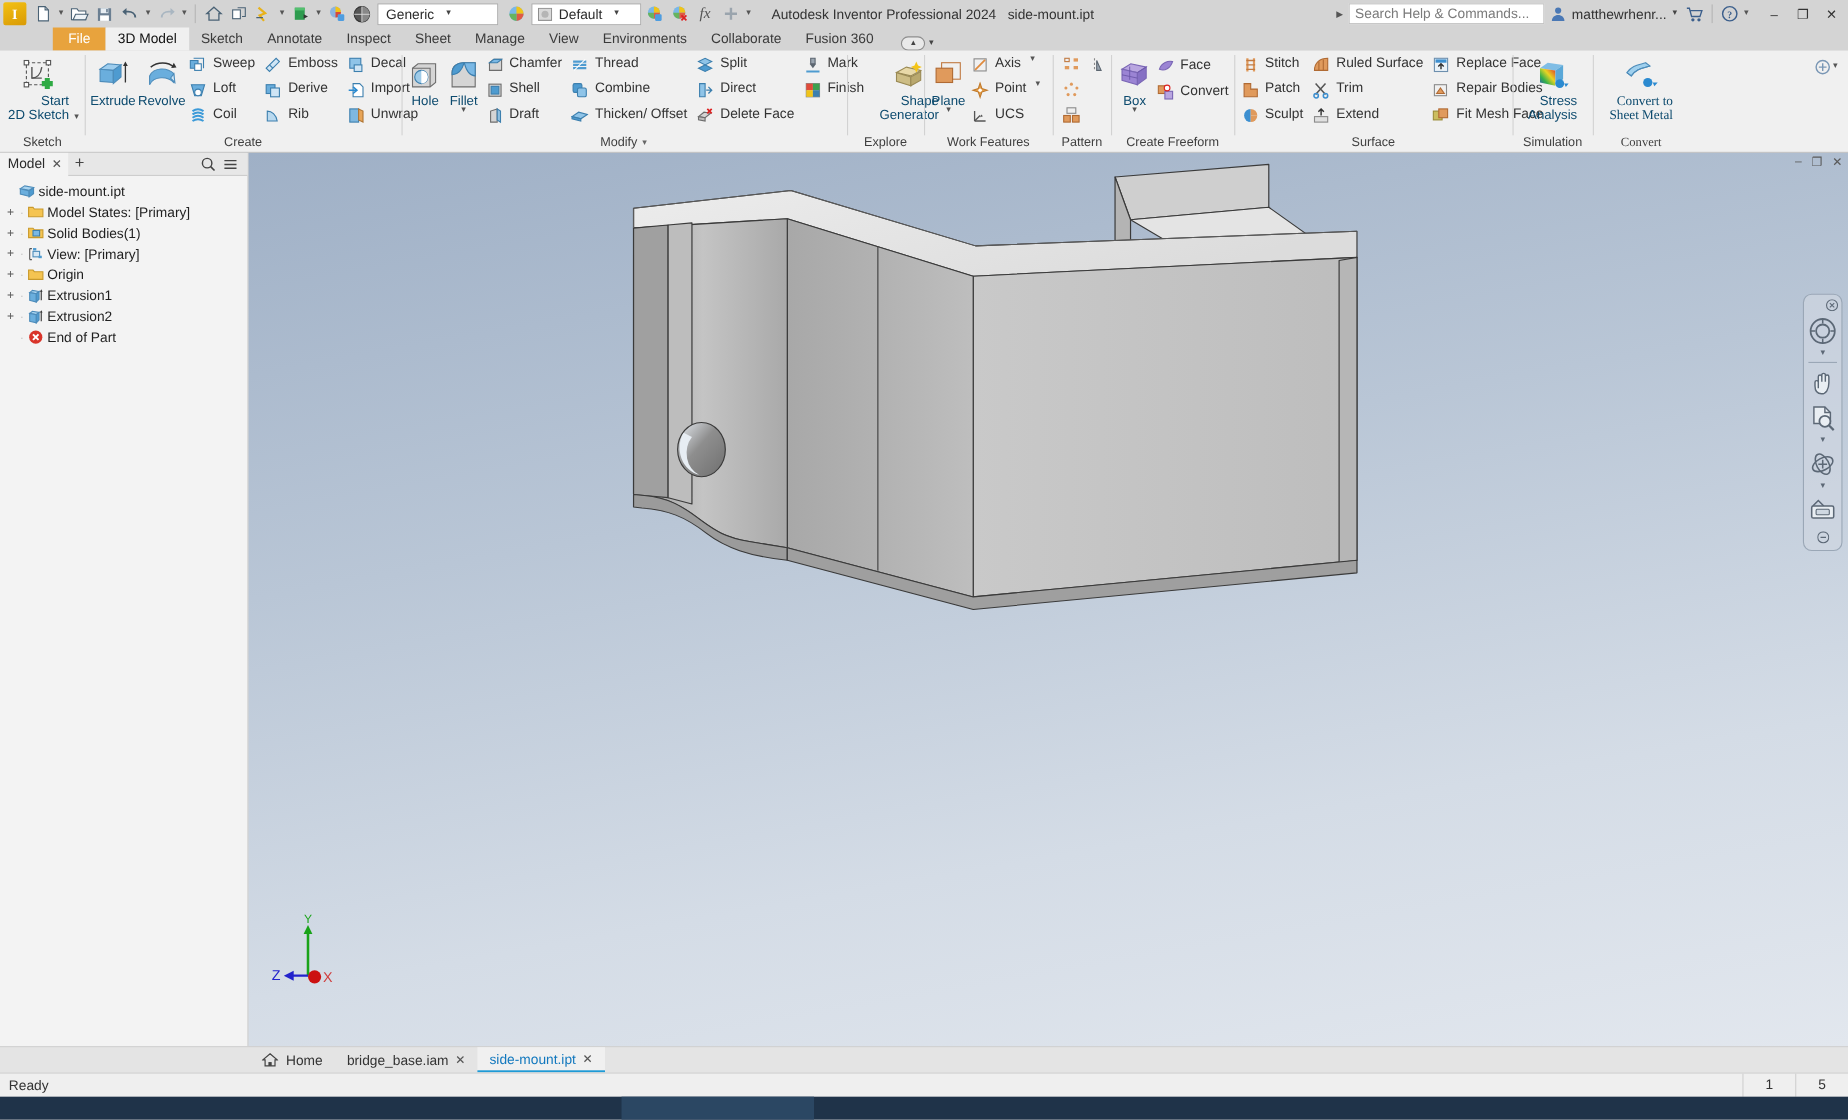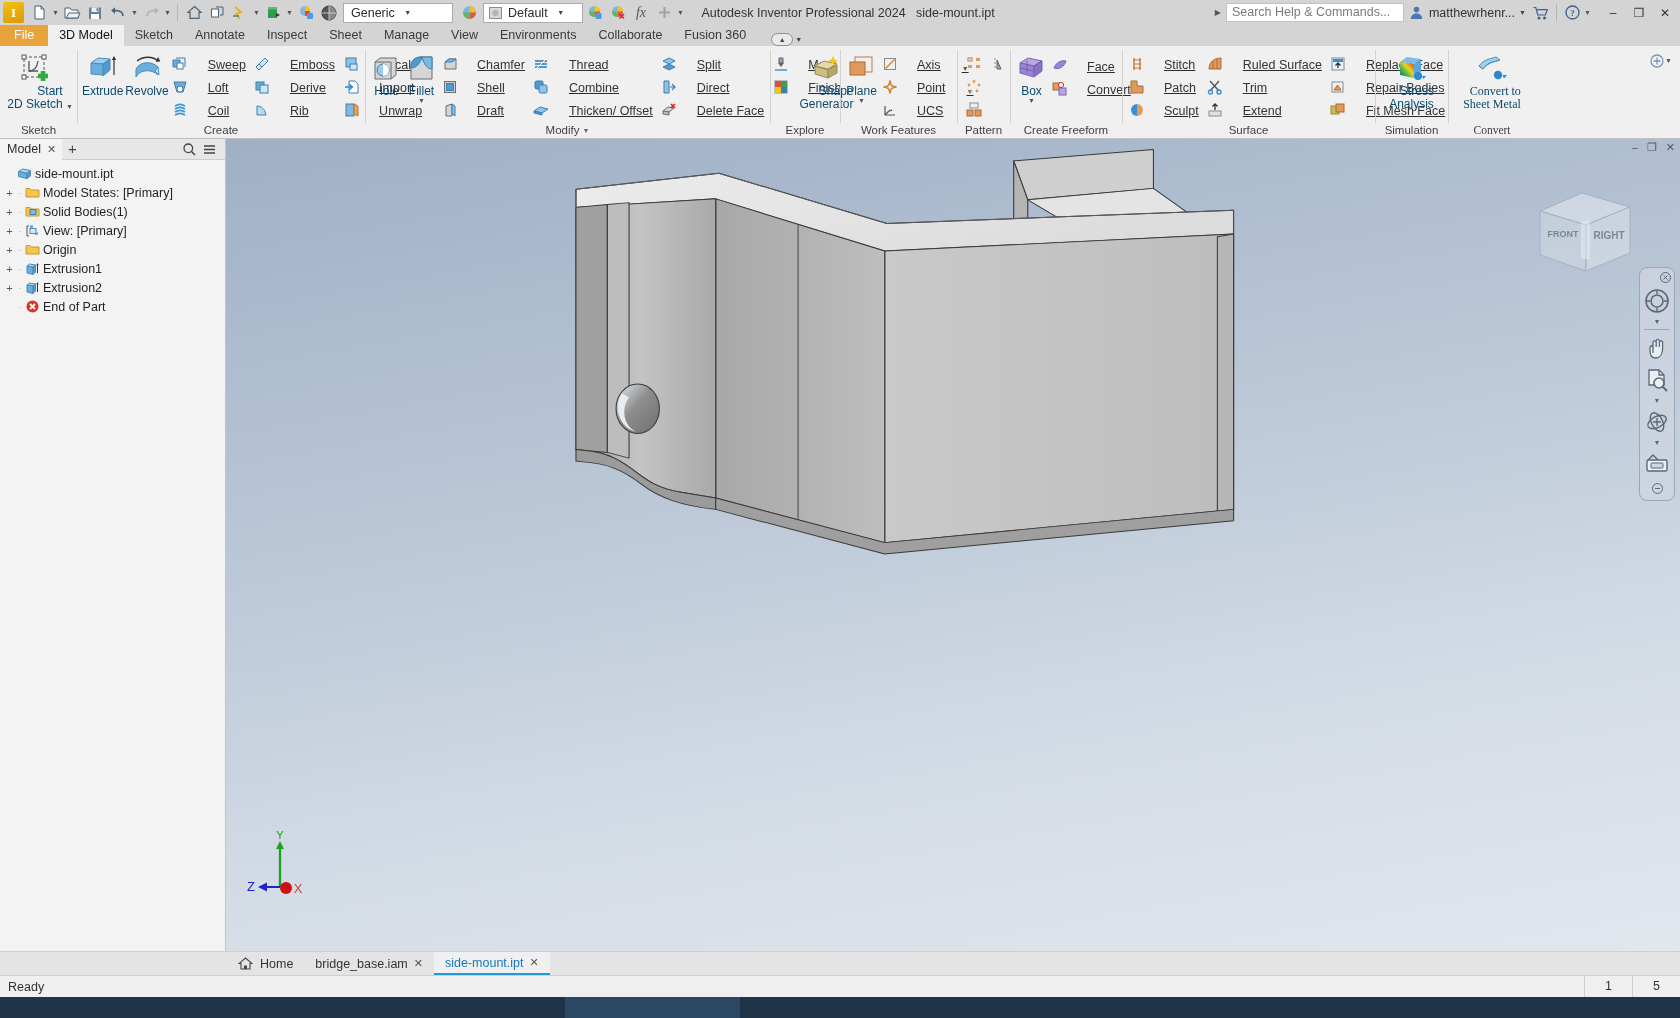--- a/index.html
+++ b/index.html
@@ -45,21 +45,21 @@
   .titleright { margin-left: auto; display: flex; align-items: center; padding-right: 2px; position: relative; z-index: 3;}
   .searchbox {
     width: 178px; height: 19px; background: #fff; border: 1px solid #c3c3c3;
     font-size: 12.5px; color: #7a7a7a; padding: 0 5px; line-height: 17px;
   }
   .userchip { display: flex; align-items: center; gap: 4px; padding: 0 4px; font-size: 12.5px; color:#333;}
   .wbtns { display: flex; align-items: center; margin-left: 8px; }
   .wbtn { width: 26px; height: 22px; display: flex; align-items: center; justify-content: center; color:#333; font-size: 12px;}
 
   
-  .ribtabs { height: 21px; background: #d4d4d4; display: flex; align-items: flex-end; flex: none; position: relative; }
+  .ribtabs { height: 21px; background: #d4d4d4; display: flex; align-items: flex-end; flex: none; position: relative; padding-left: 48px; }
   .ribtab { padding: 2px 11px 3px; font-size: 12.5px; color: #3a3a3a; line-height: 16px; }
   .ribtab.file { background: #e8a33d; color: #fff; padding: 2px 14px 3px; }
   .ribtab.active { background: #f0f0f0; color: #111; }
   .ribtabs .minirib { margin-left: 14px; display:flex; align-items:center; gap:2px; }
   .pill { width:22px;height:13px;border:1px solid #8d8d8d;border-radius:7px;background:#e9e9e9;
           display:flex;align-items:center;justify-content:center;font-size:7px;color:#444; }
 
   
   .ribbon {
     height: 93px; background: #f0f0f0; display: flex; flex: none;
@@ -76,22 +76,22 @@
   .bigbtn {
     display: flex; flex-direction: column; align-items: center; width: 56px;
     padding: 2px 1px 0; border-radius: 2px; cursor: default;
   }
   .bigbtn .bl { font-size: 12px; text-align: right; line-height: 13px; color: #0c4a6e; }
   .icon-lg { width: 33px; height: 33px; display:flex; align-items:center; justify-content:center; }
   .icon-sm { width: 17px; height: 17px; display:flex; align-items:center; justify-content:center; flex:none;}
 
   .smallcol { display: flex; flex-direction: column; gap: 1px; }
   .smallbtn {
-    display: flex; align-items: flex-end; gap: 19px; height: 22px; padding: 0 6px 0 2px;
-    border-radius: 2px; white-space: nowrap; cursor: default; text-decoration: underline;
+    display: flex; align-items: flex-start; gap: 5px; height: 22px; padding: 0 6px 0 2px;
+    border-radius: 2px; white-space: nowrap; cursor: default;
   }
   .smallbtn .sl { font-size: 12.5px; color: #333; }
   .smallbtn .dd { font-size: 7px; color: #555; margin-left: 2px; }
   .dcar { font-size: 7px; color: #555; line-height: 6px; text-align:center; }
 
   
   .main { flex: 1; display: flex; min-height: 0; position: relative; }
 
   
   .browser { width: 226px; background: #f3f3f3; display: flex; flex-direction: column;
@@ -1131,35 +1131,20 @@
           <path d="M452 378 L608 425 L930 390 L930 402 L608 437 L452 390 Z" fill="#9f9f9f"></path>
 
           <ellipse cx="380" cy="284" rx="20" ry="26" fill="url(#gHole)" stroke="#3a3a3a" stroke-width="1"></ellipse>
           <path d="M365 268 A 20 26 0 0 0 378 308 A 16 22 0 0 1 372 272 Z" fill="#e7edf3" stroke="none"></path>
 
           <path d="M323 53 L455 36 L610 89 L930 75" fill="none" stroke="#5a5a5a" stroke-width="1"></path>
           <path d="M323 53 L323 72" fill="none" stroke="#5a5a5a" stroke-width="1"></path>
         </g>
       </svg>
 
-      <div class="viewcube">
-        <svg width="118" height="100" viewBox="0 0 118 100">
-          <g opacity="0.62">
-
-            <path d="M14 30 L56 12 L104 26 L60 44 Z" fill="#dfe5ec" stroke="#9aa7b6"></path>
-
-            <path d="M14 30 L60 44 L60 90 L14 74 Z" fill="#cfd8e2" stroke="#9aa7b6"></path>
-
-            <path d="M60 44 L104 26 L104 72 L60 90 Z" fill="#d9e0e8" stroke="#9aa7b6"></path>
-          </g>
-          <text x="37" y="56" font-family="Liberation Sans, sans-serif" font-size="9" font-weight="bold" fill="#7b8794" text-anchor="middle">FRONT</text>
-          <text x="83" y="58" font-family="Liberation Sans, sans-serif" font-size="10" font-weight="bold" fill="#7b8794" text-anchor="middle">RIGHT</text>
-          <rect x="55" y="40" width="9" height="38" fill="#e3e9ef" opacity="0.55"></rect>
-        </svg>
-      </div>
 
       <div class="navbar">
         <div class="navx">
           <svg width="11" height="11" viewBox="0 0 11 11">
               <circle cx="5.5" cy="5.5" r="5" fill="none" stroke="#5c6876"></circle>
               <path d="M3.5 3.5l4 4M7.5 3.5l-4 4" stroke="#5c6876"></path>
             </svg>
         </div>
         <div class="navitem">
           <svg width="26" height="26" viewBox="0 0 26 26">

